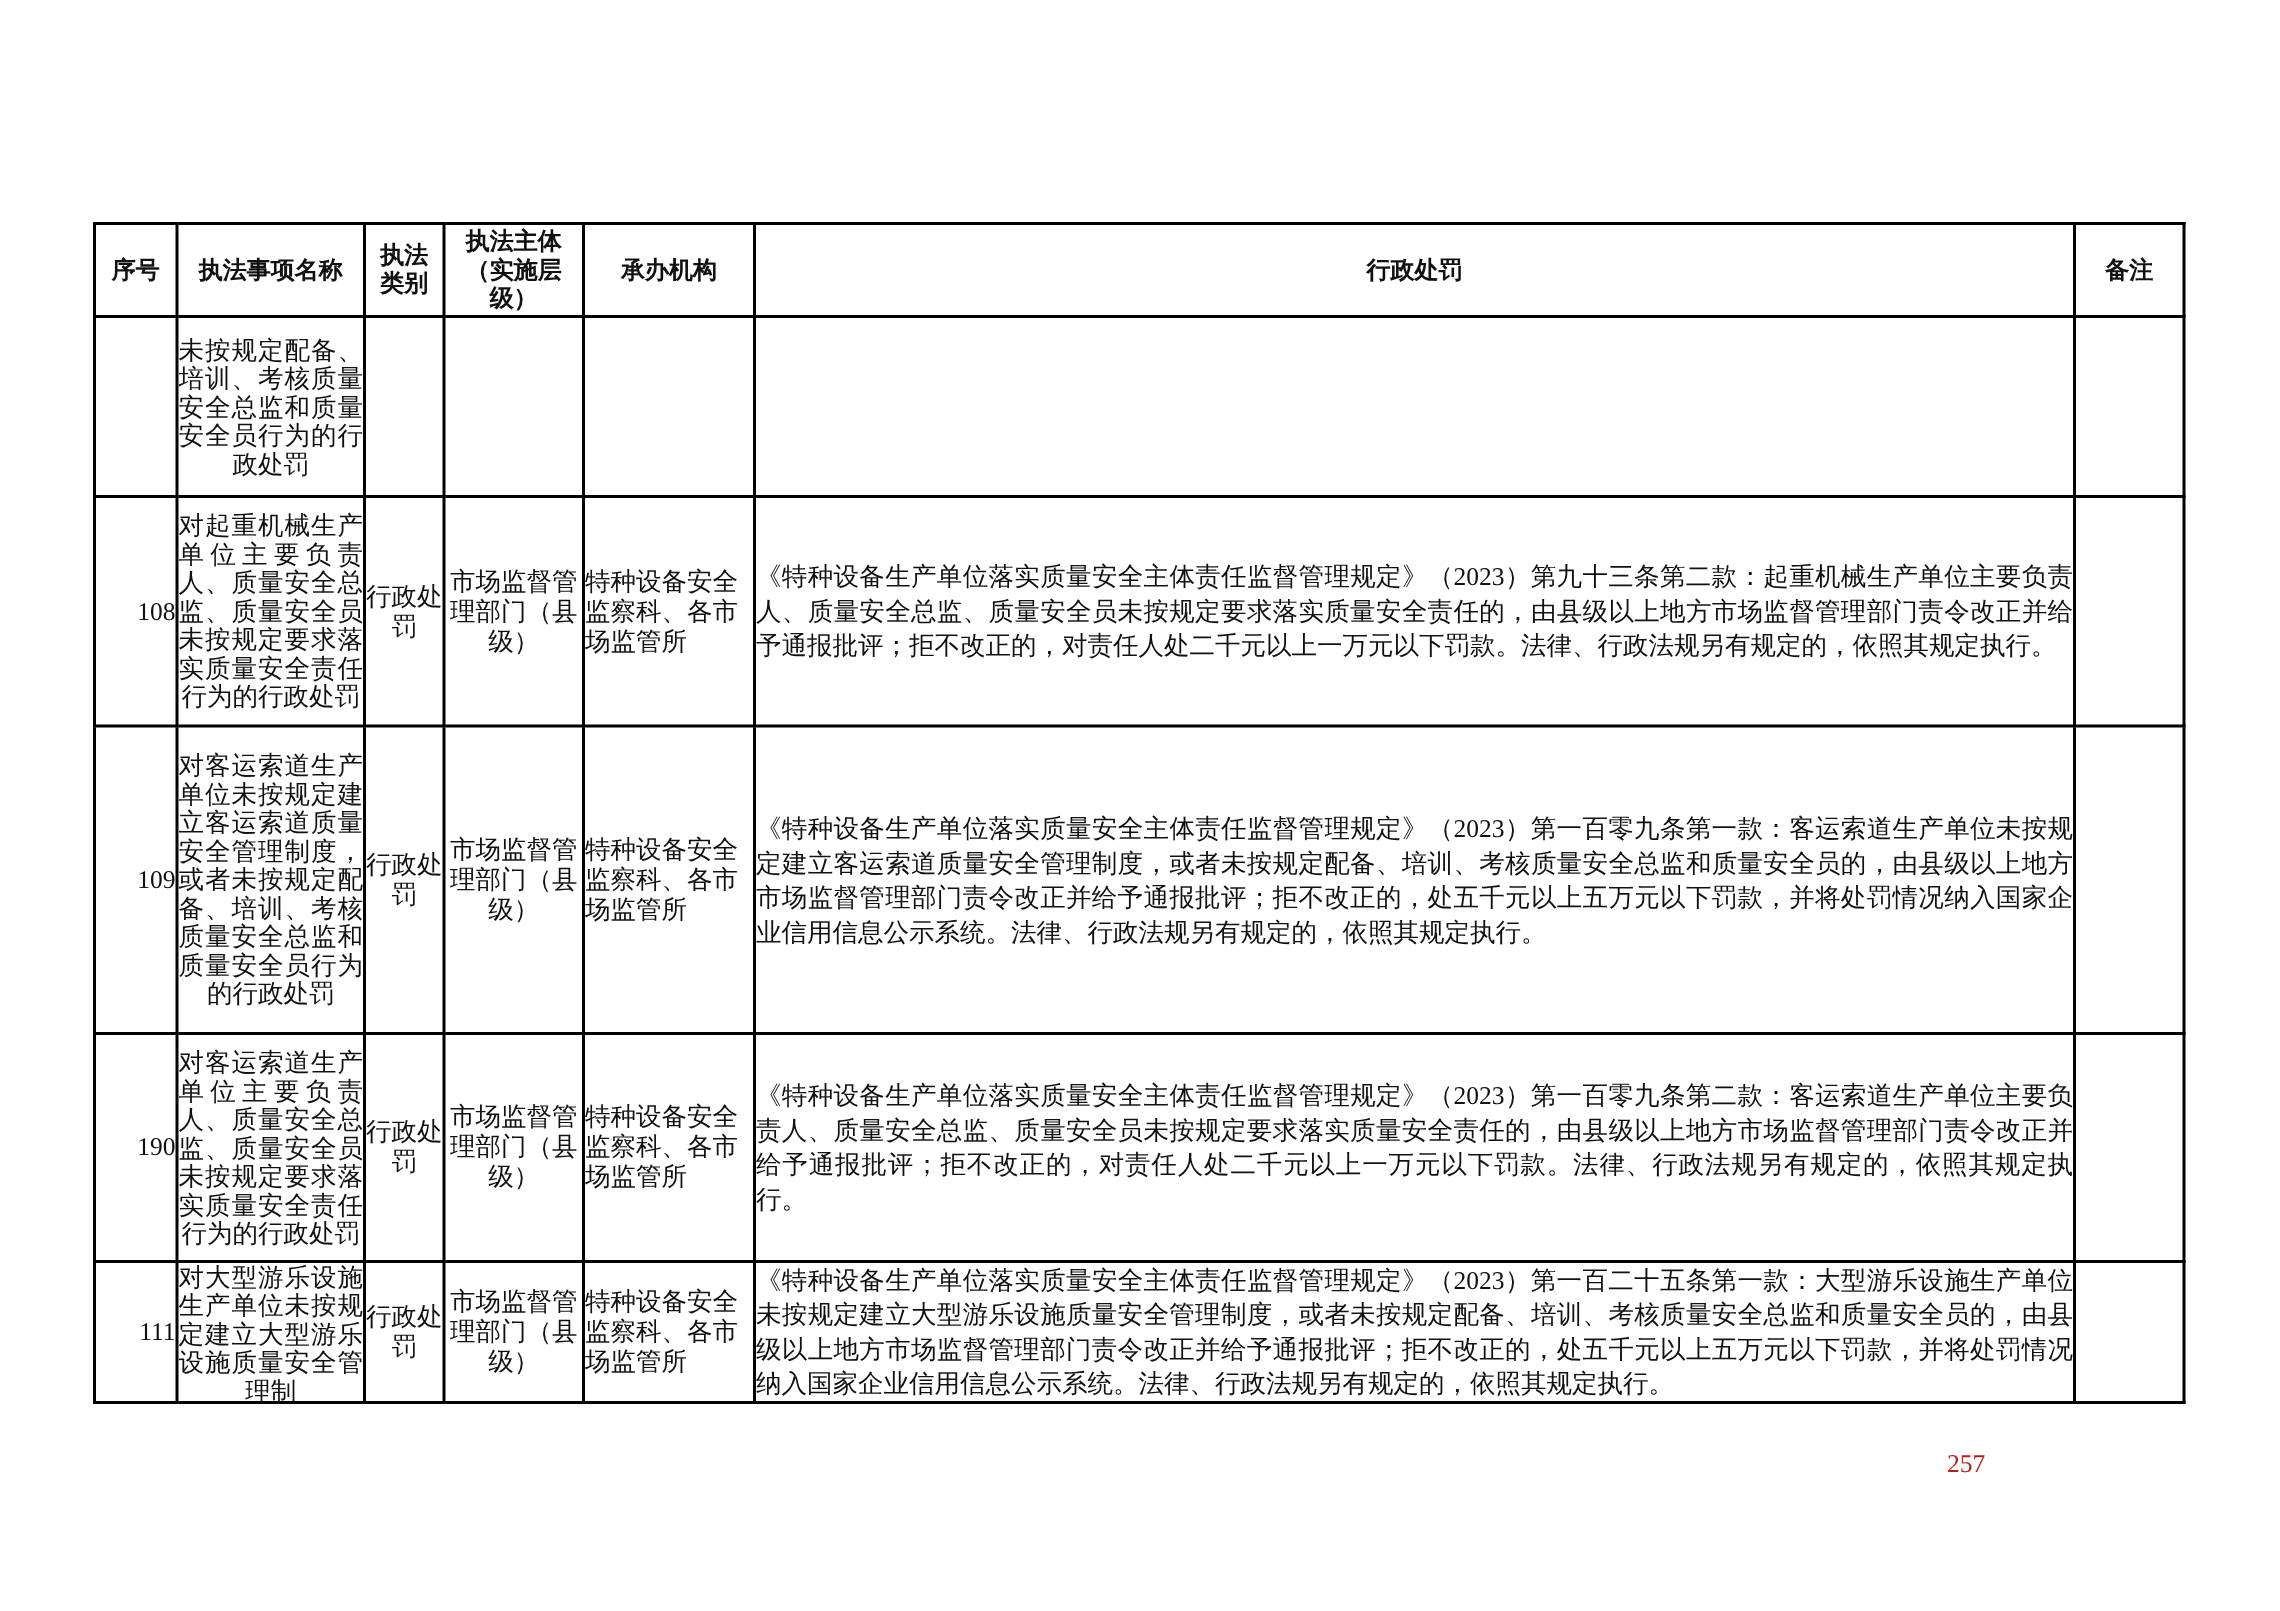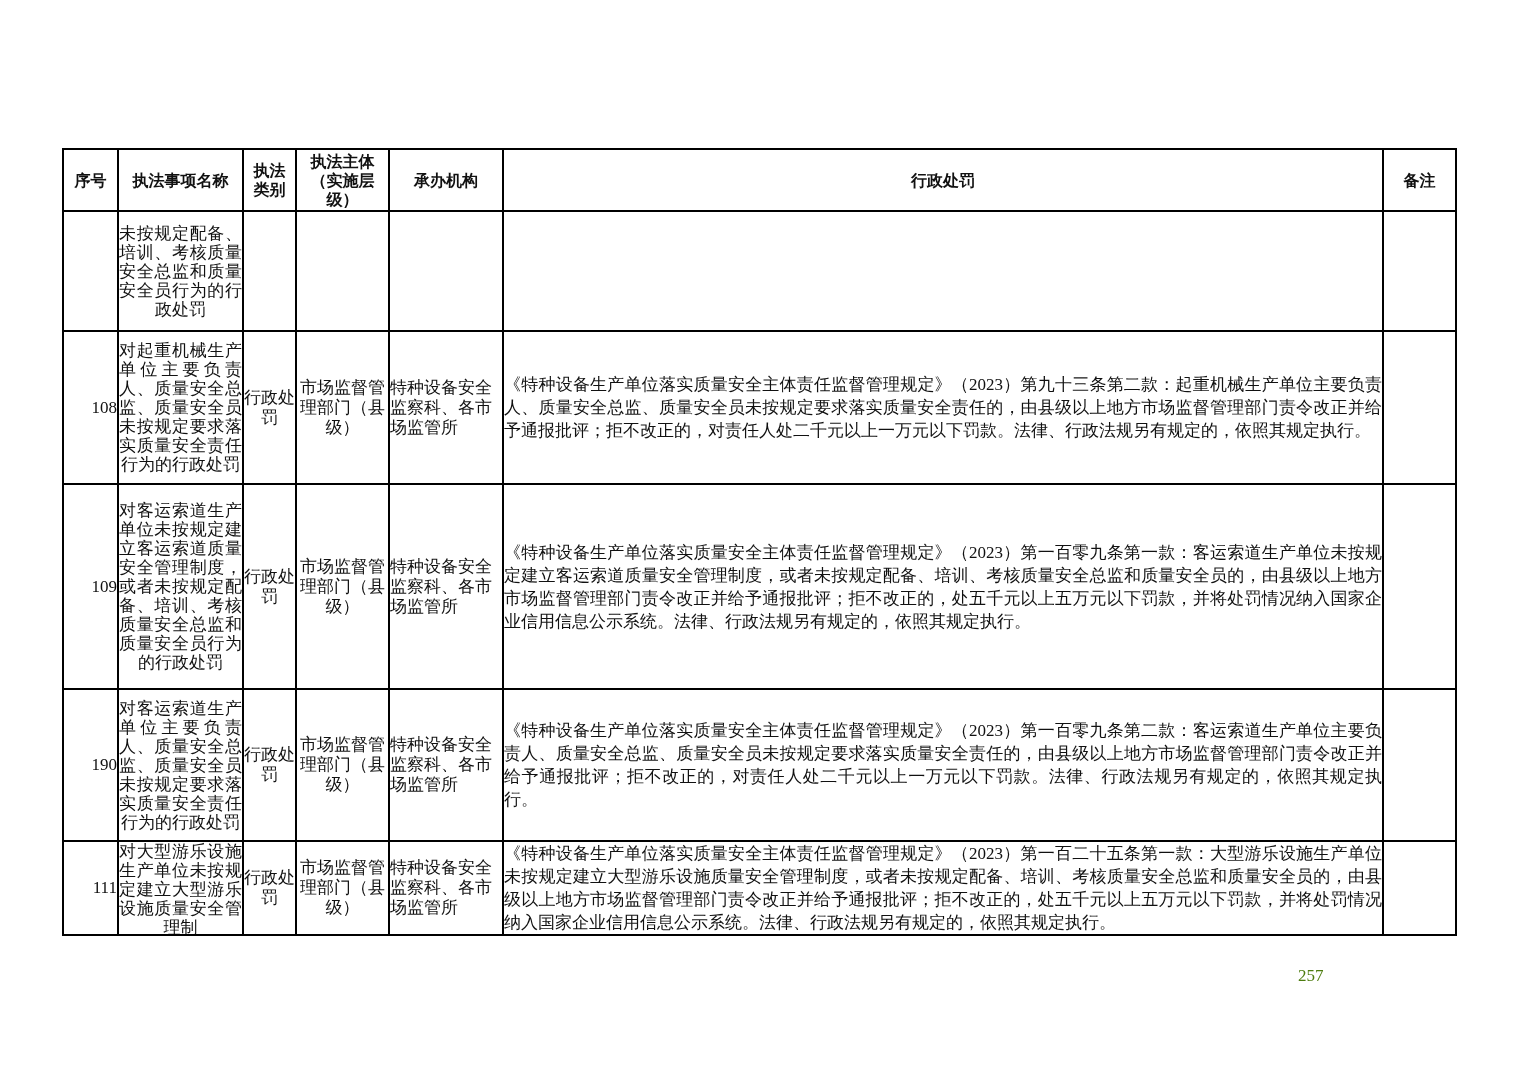--- a/index.html
+++ b/index.html
@@ -80,21 +80,21 @@
   td.c-rem { }
   .clip-93 {
     max-height: 92px;
     overflow: hidden;
   }
   .page-number {
     position: absolute;
     left: 1298px;
     top: 966px;
     font-size: 17px;
-    color: #4d7c0f;
+    color: #b91c1c;
   }
 </style>
 </head>
 <body>
 
 <div class="page">
 
   <table class="law-table">
     <colgroup>
       <col style="width:55px">

